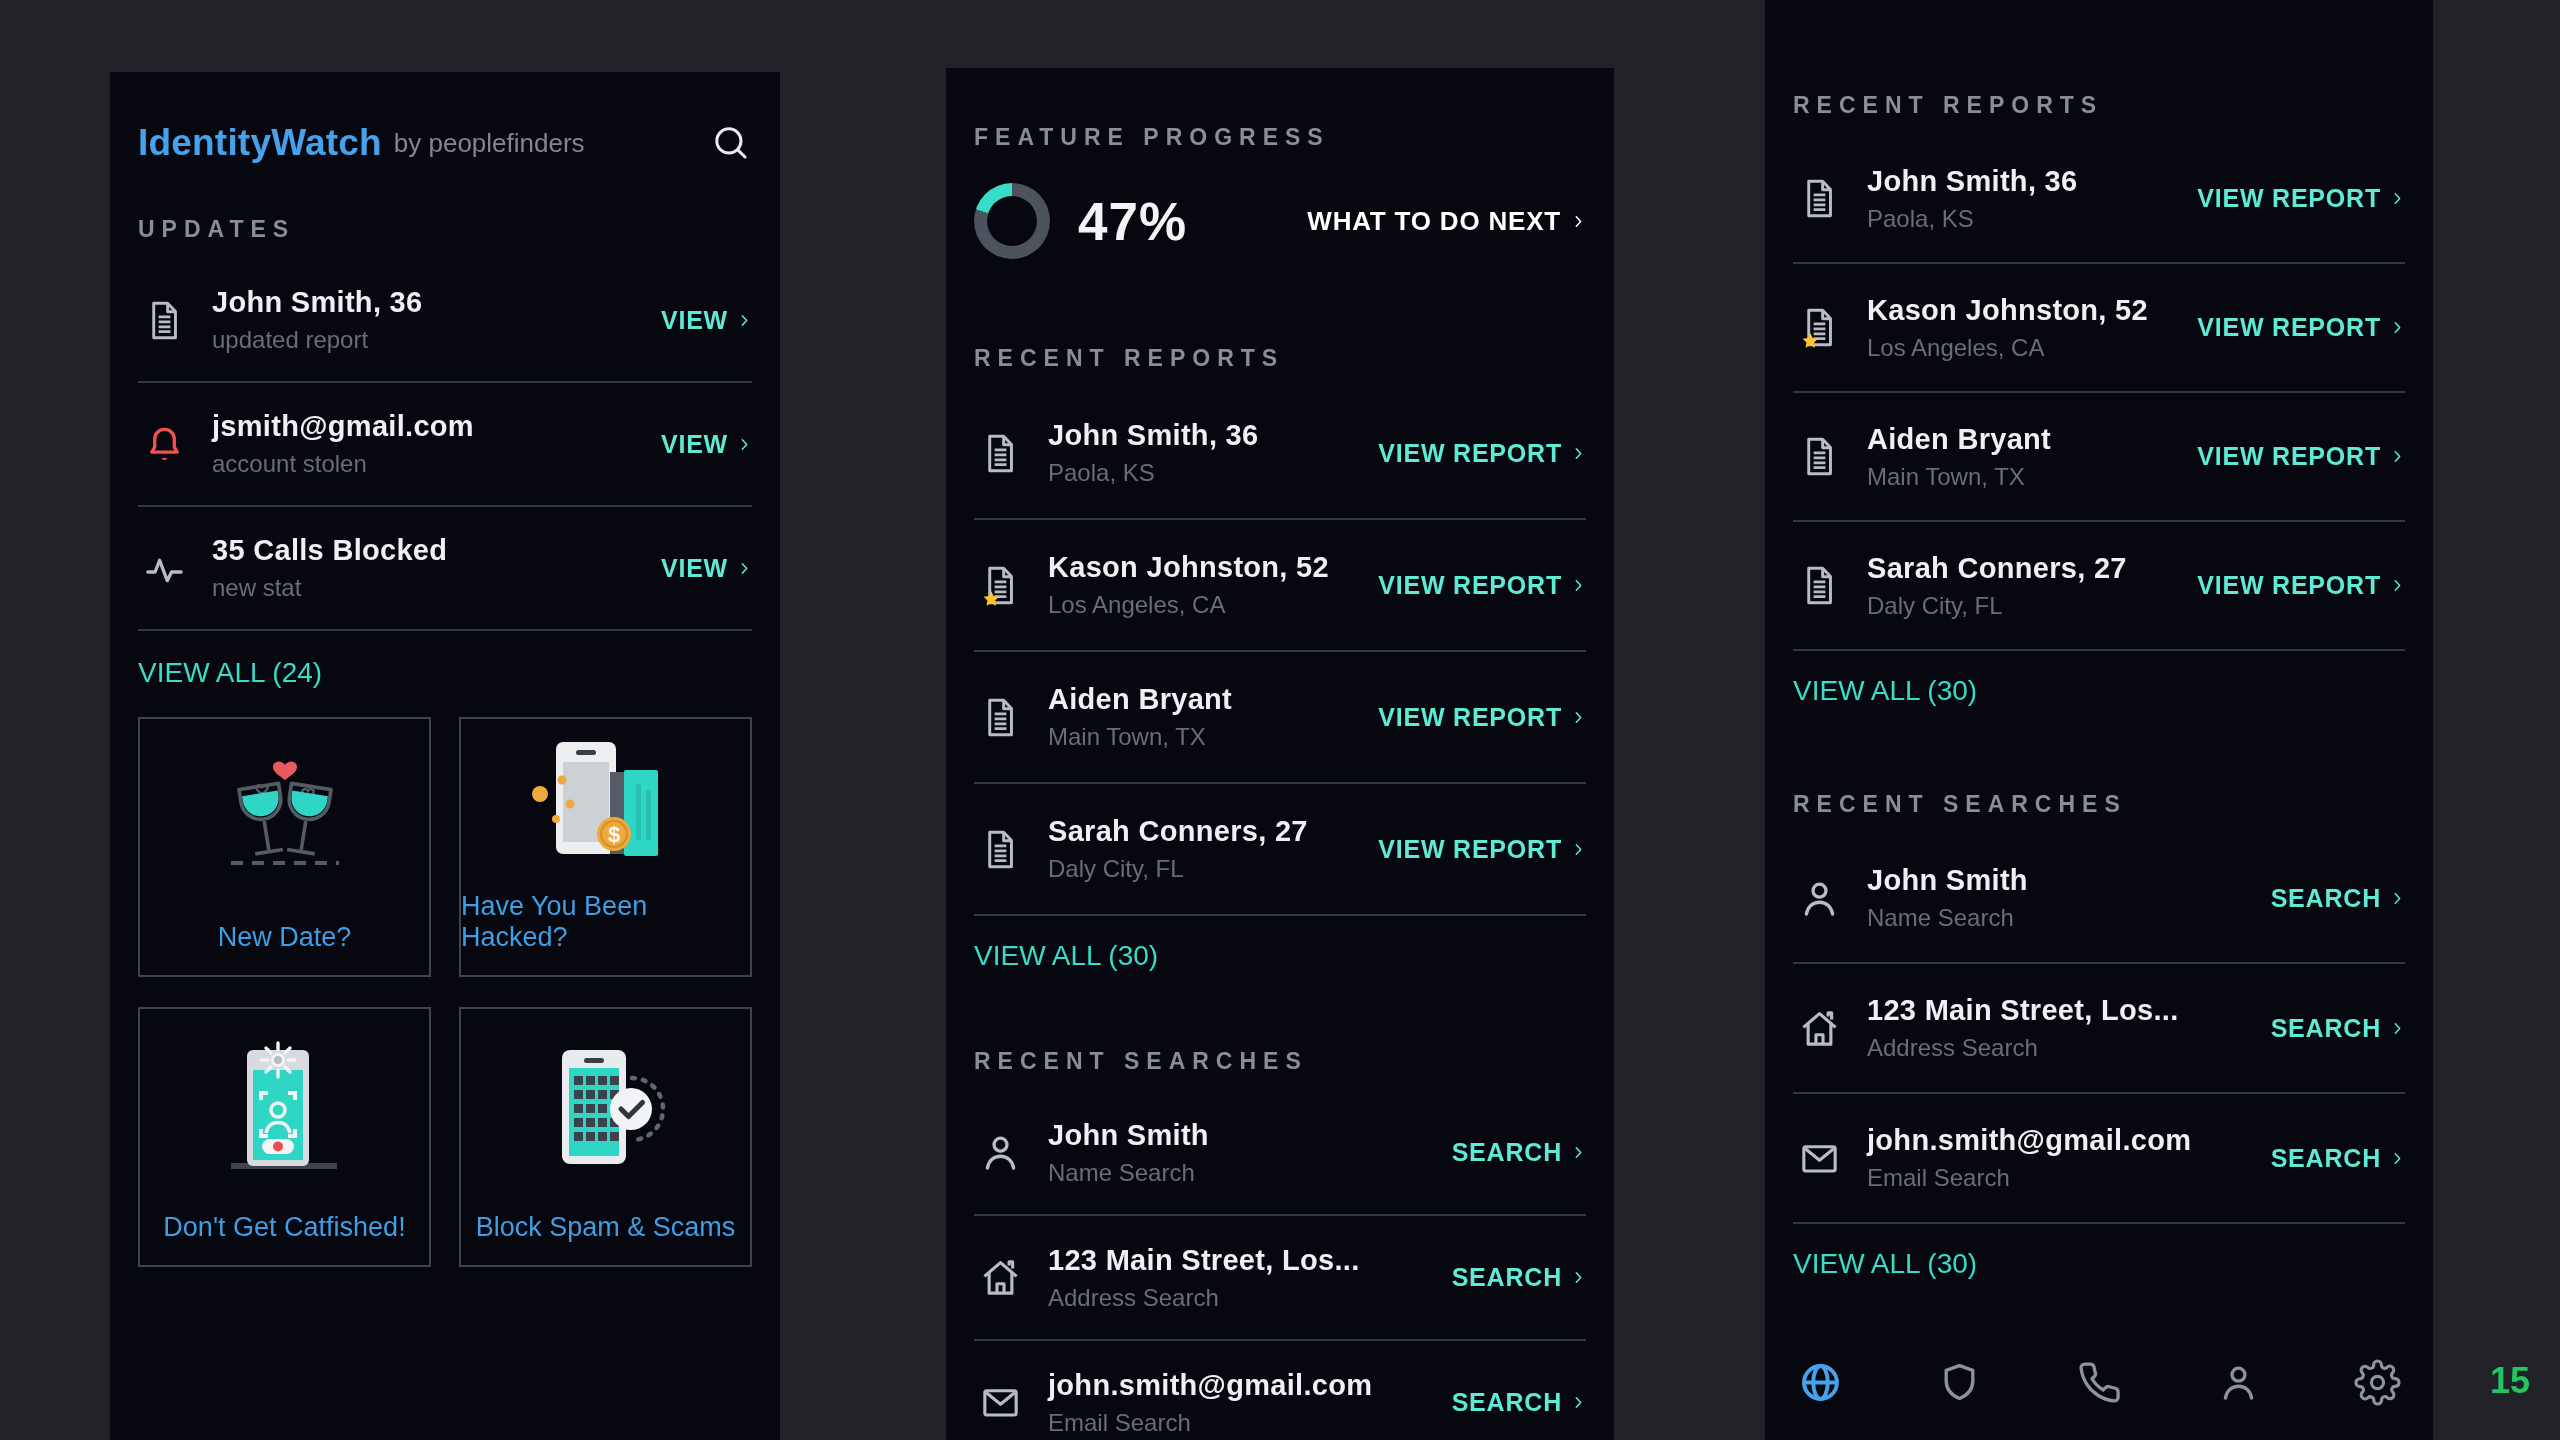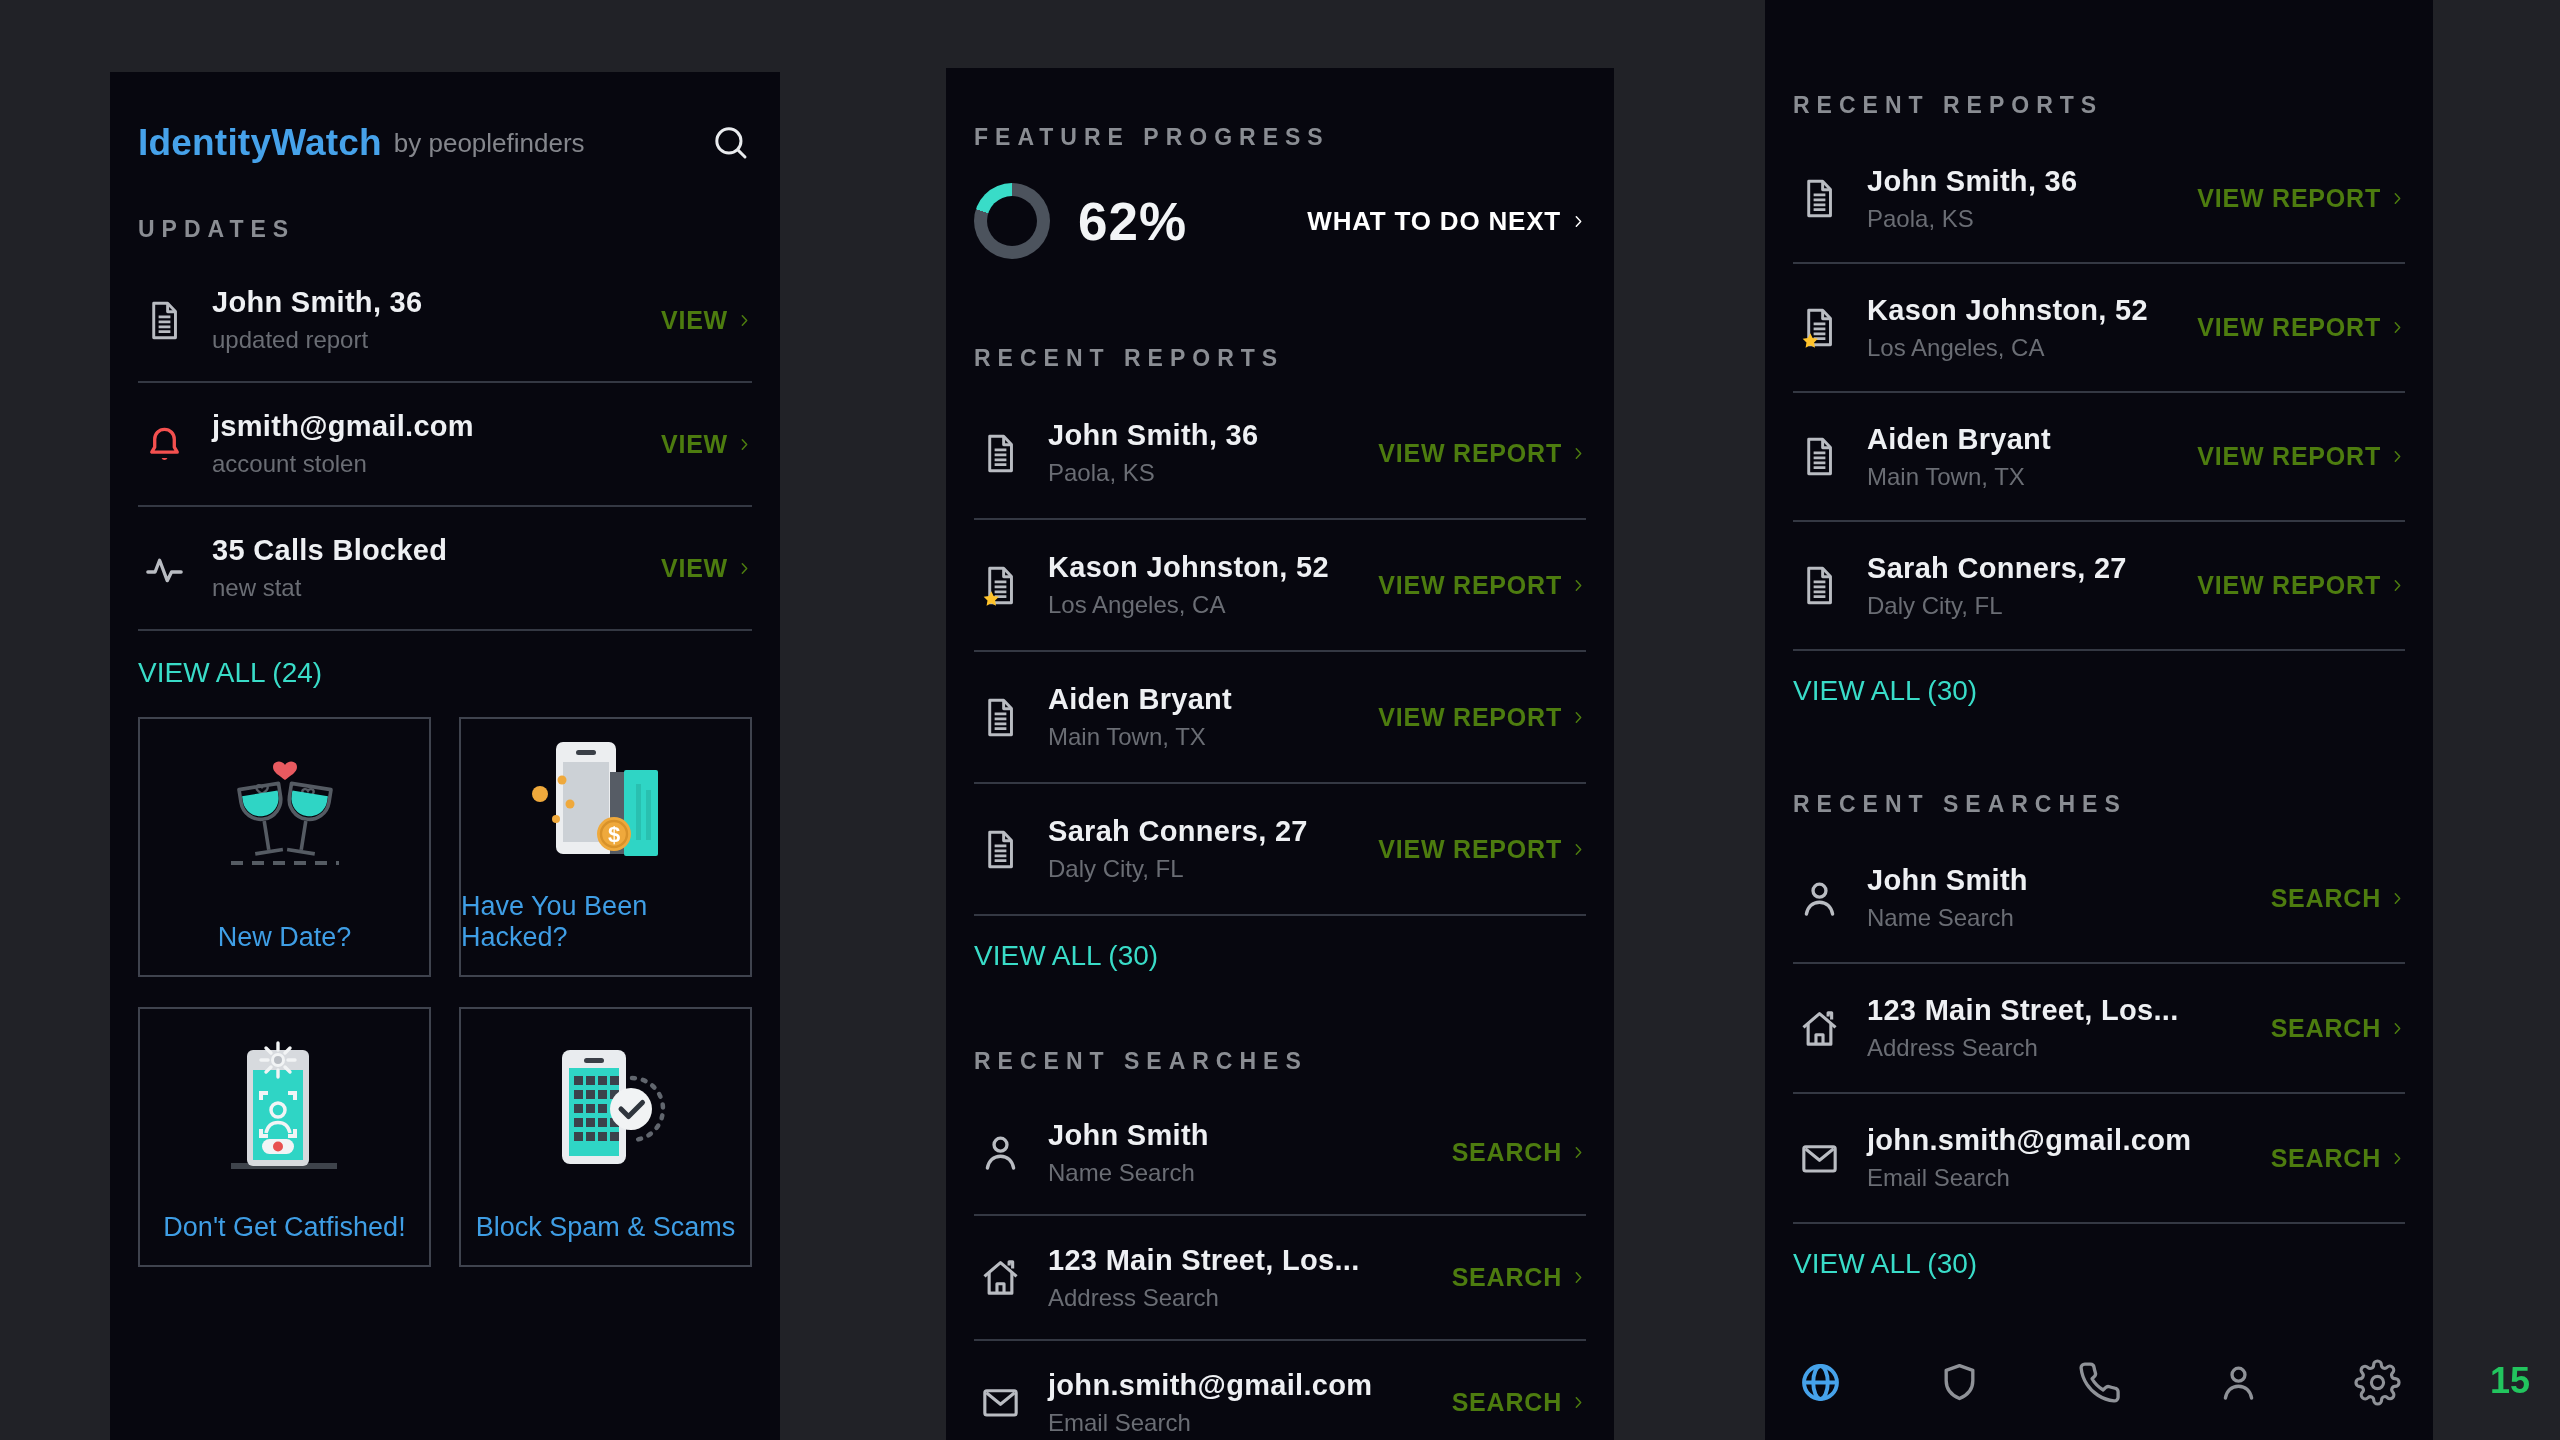--- a/index.html
+++ b/index.html
@@ -42,21 +42,21 @@
   .row-h130 { height:130px; }
   .row-h127 { height:127px; }
   .row-h123 { height:123px; }
   .row-h128 { height:128px; }
   .row-icon { width:52px; display:flex; justify-content:center; align-items:center; color:#b9bcc2; flex:none; }
   .row-icon svg { width:47px; height:47px; }
   .row-icon.red { color:#f4504f; }
   .row-text { margin-left:22px; min-width:0; }
   .row-title { font-size:29px; font-weight:700; color:#eef0f3; letter-spacing:0.3px; white-space:nowrap; }
   .row-sub { font-size:24px; color:#6a6d74; margin-top:7px; white-space:nowrap; }
-  .row-action { margin-left:auto; display:flex; align-items:center; gap:9px; color:#4d7c0f;
+  .row-action { margin-left:auto; display:flex; align-items:center; gap:9px; color:#5eead4;
     font-size:25px; font-weight:700; letter-spacing:0.8px; text-decoration:none; cursor:pointer; flex:none; }
   .row-action svg { width:15px; height:19px; }
   .divider { height:2px; background:#343843; }
 
   .view-all { display:block; margin-top:24px; font-size:28px; color:#39dcc8; text-decoration:none; cursor:pointer; width:max-content; }
   .p1 .view-all { margin-top:26px; }
 
   
   .cards { margin-top:28px; display:grid; grid-template-columns:1fr 1fr; column-gap:28px; row-gap:30px; }
   .card { height:260px; border:2px solid #3f434e; display:flex; flex-direction:column; align-items:center; justify-content:flex-end; padding-bottom:22px; cursor:pointer; }
@@ -313,21 +313,21 @@
       <div class="card-label">Block Spam &amp; Scams</div>
     </div>
   </div>
 </section>
 
 <section class="panel p2">
   <div class="sec sec-top">FEATURE PROGRESS</div>
 
   <div class="progress-row">
     <div class="donut" style="background: conic-gradient(rgb(76, 83, 93) 0deg, rgb(76, 83, 93) 288deg, rgb(57, 220, 200) 288deg, rgb(57, 220, 200) 360deg);"></div>
-    <div class="pct">62%</div>
+    <div class="pct">47%</div>
     <a class="next-link">
         <span>WHAT TO DO NEXT</span>
         <svg viewBox="0 0 24 24">
           <use href="#i-chevron"></use>
         </svg>
       </a>
   </div>
 
   <div class="sec sec-reports">RECENT REPORTS</div>
 

